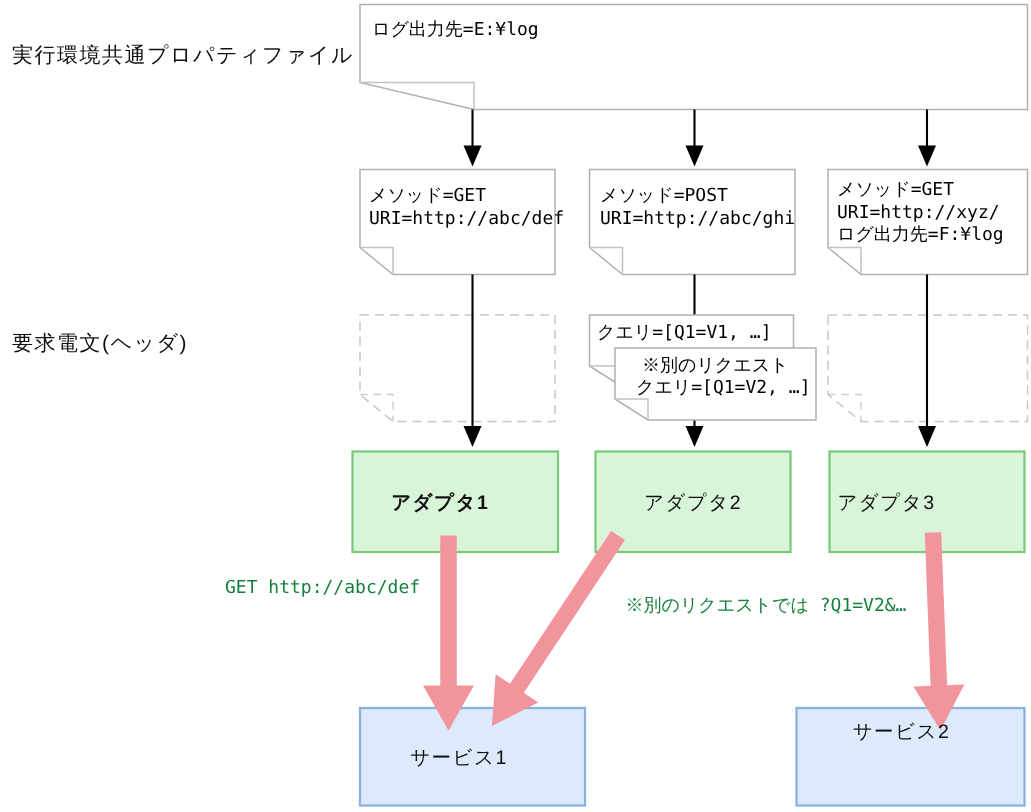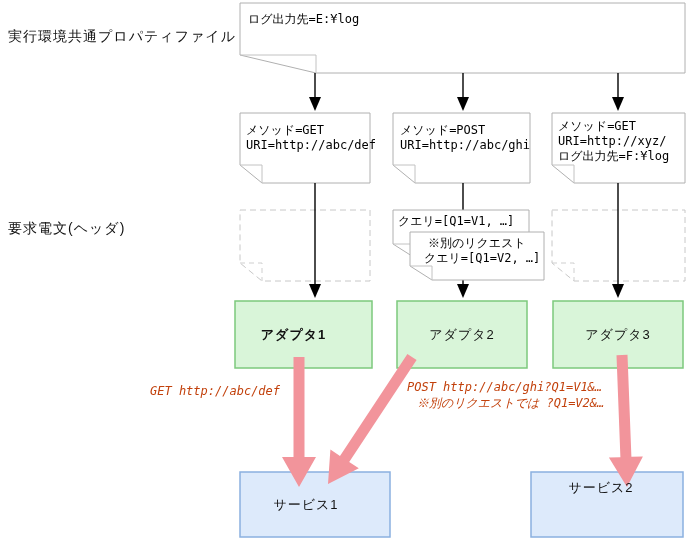--- a/index.html
+++ b/index.html
@@ -17,21 +17,21 @@
   .adapter-rect{fill:#d9f5d9;stroke:#7cc97c;stroke-width:1.5;}
   .service-rect{fill:#ddeafb;stroke:#8ab0e0;stroke-width:1.5;}
   .pink{fill:#f2949b;stroke:none;}
   .lbl{position:absolute;font-size:14px;letter-spacing:1px;color:#111;white-space:nowrap;}
   .ntext{position:absolute;font-family:"DejaVu Sans Mono",monospace;font-size:12px;
          line-height:15px;color:#000;white-space:nowrap;}
   .boxlabel{position:absolute;display:flex;align-items:center;justify-content:center;
             font-size:13px;color:#111;letter-spacing:1px;}
   .bold{font-weight:bold;}
   .httplbl{position:absolute;font-family:"DejaVu Sans Mono",monospace;font-size:12px;
-           color:#c2410c;white-space:nowrap;font-style:italic;}
+           color:#15803d;white-space:nowrap;}
 </style>
 </head>
 <body>
 
 <div class="canvas">
 
   <svg class="layer" viewBox="0 0 687 541">
 
     <g>
       <polygon class="note" points="240,3 685,3 685,73 316,73 240,55"></polygon>
@@ -127,22 +127,21 @@
   </div>
 
   <div class="ntext" style="left:398px;top:214px">クエリ=[Q1=V1, …]</div>
   <div class="ntext" style="left:424px;top:236px">
     <div style="padding-left:4px">※別のリクエスト</div>
     <div>クエリ=[Q1=V2, …]</div>
   </div>
 
   <div class="boxlabel bold" style="left:235px;top:301px;width:117px;height:67px">アダプタ1</div>
   <div class="boxlabel" style="left:397px;top:301px;width:130px;height:67px">アダプタ2</div>
-  <div class="boxlabel" style="left:553px;top:301px;width:130px;height:67px">アダプタ3</div>
+  <div class="boxlabel" style="left:526px;top:301px;width:130px;height:67px">アダプタ3</div>
 
   <div class="boxlabel" style="left:240px;top:472px;width:132px;height:65px">サービス1</div>
   <div class="boxlabel" style="left:531px;top:455px;width:140px;height:65px">サービス2</div>
 
   <div class="httplbl" style="left:150px;top:384px">GET http://abc/def</div>
-  <div class="httplbl" style="left:407px;top:380px">POST http://abc/ghi?Q1=V1&amp;…</div>
   <div class="httplbl" style="left:417px;top:395px">※別のリクエストでは  ?Q1=V2&amp;…</div>
 
 </div>
 
 </body></html>

